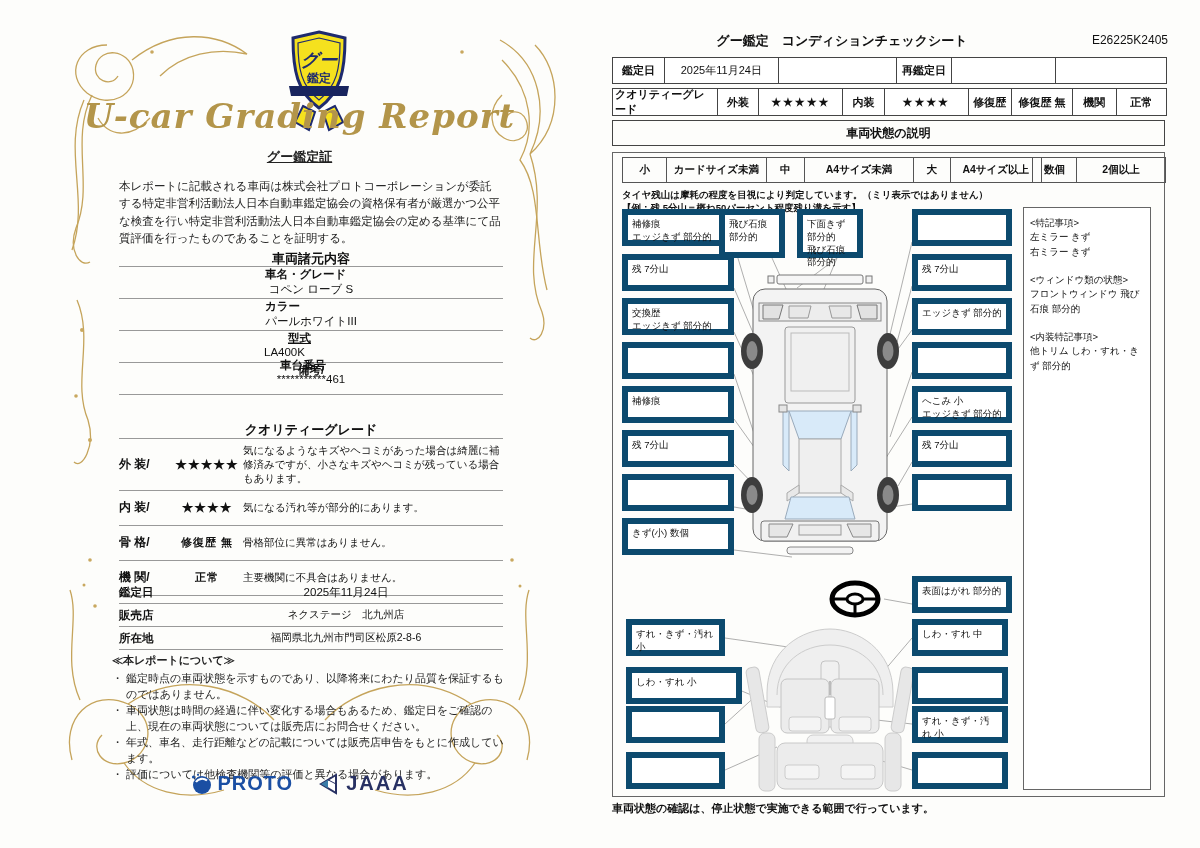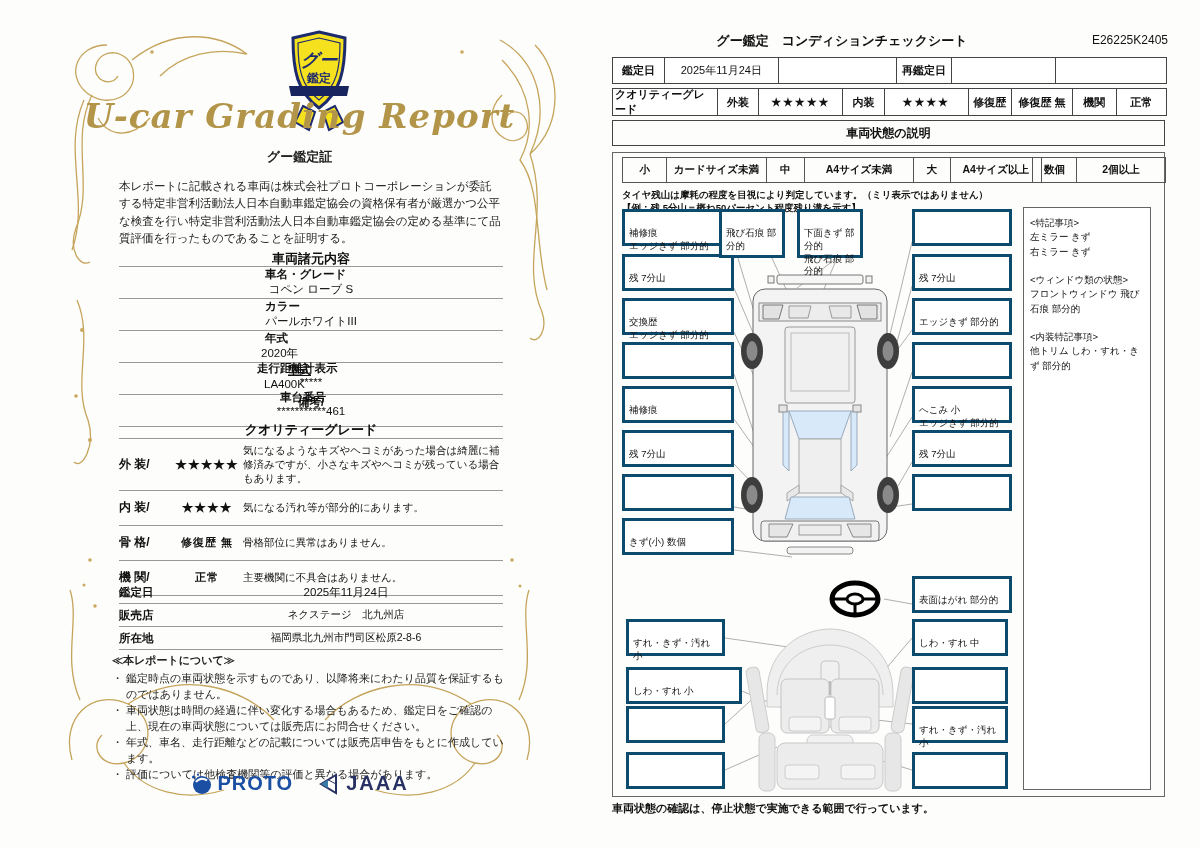--- a/index.html
+++ b/index.html
@@ -6,21 +6,21 @@
   body{width:1200px;height:848px;background:#fdfdfb;position:relative;overflow:hidden;
        font-family:"Liberation Sans",sans-serif;color:#111;}
   .abs{position:absolute;}
 
   
   #left-page{left:32px;top:0;width:535px;height:848px;}
   .lp-serif{font-family:"Liberation Serif","DejaVu Serif",serif;}
   #gr-title{left:20px;top:96px;width:495px;text-align:center;
     font-family:"DejaVu Serif",serif;font-style:italic;font-weight:bold;
     font-size:34px;color:#b3954a;letter-spacing:1px;}
-  #gr-sub{left:20px;top:148px;width:495px;text-align:center;font-size:13px;font-weight:bold;color:#222;}
+  #gr-sub{left:20px;top:148px;width:495px;text-align:center;font-size:13px;font-weight:bold;color:#222;text-decoration:underline;}
   #intro{left:87px;top:178px;width:384px;font-size:11.5px;line-height:1.52;color:#222;text-align:left;}
   .sec-head{width:384px;text-align:center;font-size:13px;font-weight:bold;color:#111;}
   #spec-table{left:87px;top:266px;width:384px;border-top:1px solid #999;font-size:11.5px;}
   .srow{display:flex;align-items:center;height:31px;border-bottom:1px solid #999;flex-direction:column;}
   .srow .lab{font-weight:bold;}
   #grade-table{left:87px;top:438px;width:384px;border-top:1px solid #999;font-size:11px;}
   .grow{display:flex;align-items:center;border-bottom:1px solid #999;padding:4px 0;min-height:26px;}
   .grow .glab{width:52px;font-weight:bold;font-size:12px;}
   .grow .gval{width:72px;text-align:center;font-weight:bold;font-size:13px;letter-spacing:1px;}
   .grow .gdesc{flex:1;font-size:10.5px;line-height:1.35;}
@@ -49,22 +49,22 @@
   #tbl2{left:12px;top:88px;width:553px;height:26px;}
   .stars{font-size:13px;letter-spacing:2px;}
   #sec-bar{left:12px;top:120px;width:553px;height:26px;border:1px solid #444;
     display:flex;align-items:center;justify-content:center;font-size:12px;font-weight:bold;box-sizing:border-box;}
   #main-box{left:12px;top:152px;width:553px;height:645px;border:1px solid #666;box-sizing:border-box;}
   .legend{display:flex;border:1px solid #555;height:26px;box-sizing:border-box;}
   .legend>div{border-right:1px solid #555;display:flex;align-items:center;justify-content:center;
     font-size:10.5px;font-weight:bold;box-sizing:border-box;}
   .legend>div:last-child{border-right:none;}
   #tire-note{left:22px;top:188px;width:430px;font-size:9.5px;font-weight:bold;line-height:1.4;}
-  .lblbox{position:absolute;border:3px solid #0c4a6e;background:#fff;font-size:9.5px;line-height:1.35;
-    padding:15px 4px;box-sizing:border-box;white-space:pre-line;z-index:2;}
+  .lblbox{position:absolute;border:6px solid #0c4a6e;background:#fff;font-size:9.5px;line-height:1.35;
+    padding:3px 4px;box-sizing:border-box;white-space:pre-line;z-index:2;}
   #notes-panel{left:423px;top:207px;width:128px;height:583px;border:1px solid #666;box-sizing:border-box;
     padding:8px 6px;font-size:9.5px;line-height:1.5;white-space:pre-line;background:#fff;z-index:2;}
   #rp-footer{left:12px;top:801px;width:553px;font-size:11px;font-weight:bold;}
   svg{display:block;}
 </style>
 </head>
 <body>
 
 <div id="left-page" class="abs">
 
@@ -122,26 +122,20 @@
   <div class="abs sec-head" style="left:87px;top:250px;z-index:1;">車両諸元内容</div>
 
   <div id="spec-table" class="abs" style="z-index:1;">
     <div class="srow">
       <div class="lab" style="width:92px;">車名・グレード</div>
       <div>コペン ローブ S</div>
     </div>
     <div class="srow">
       <div class="lab" style="width:92px;">カラー</div>
       <div>パールホワイトIII</div>
-    </div>
-    <div class="srow">
-      <div class="lab" style="width:92px;">年式</div>
-      <div style="width:100px;">2020年</div>
-      <div class="lab" style="width:108px;">走行距離計表示</div>
-      <div>*****</div>
     </div>
     <div class="srow">
       <div class="lab" style="width:46px;text-decoration:underline;">型式</div>
       <div style="width:94px;">LA400K</div>
       <div class="lab" style="width:62px;">車台番号</div>
       <div>***********461</div>
     </div>
     <div class="srow">
       <div class="lab">備考/</div>
     </div>

